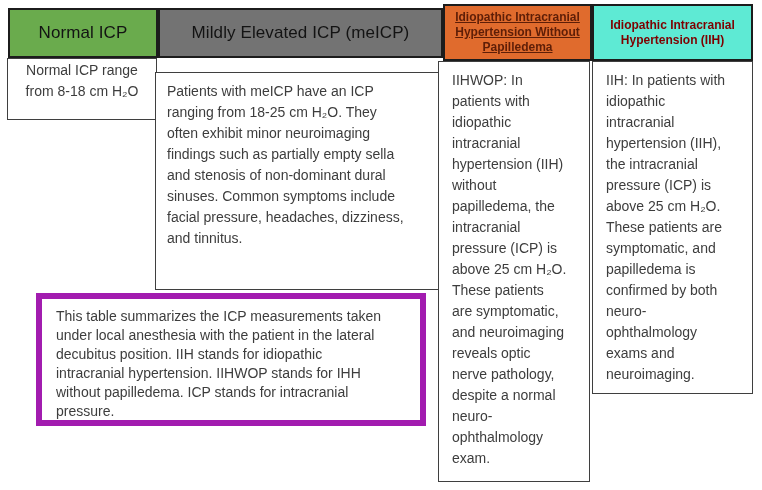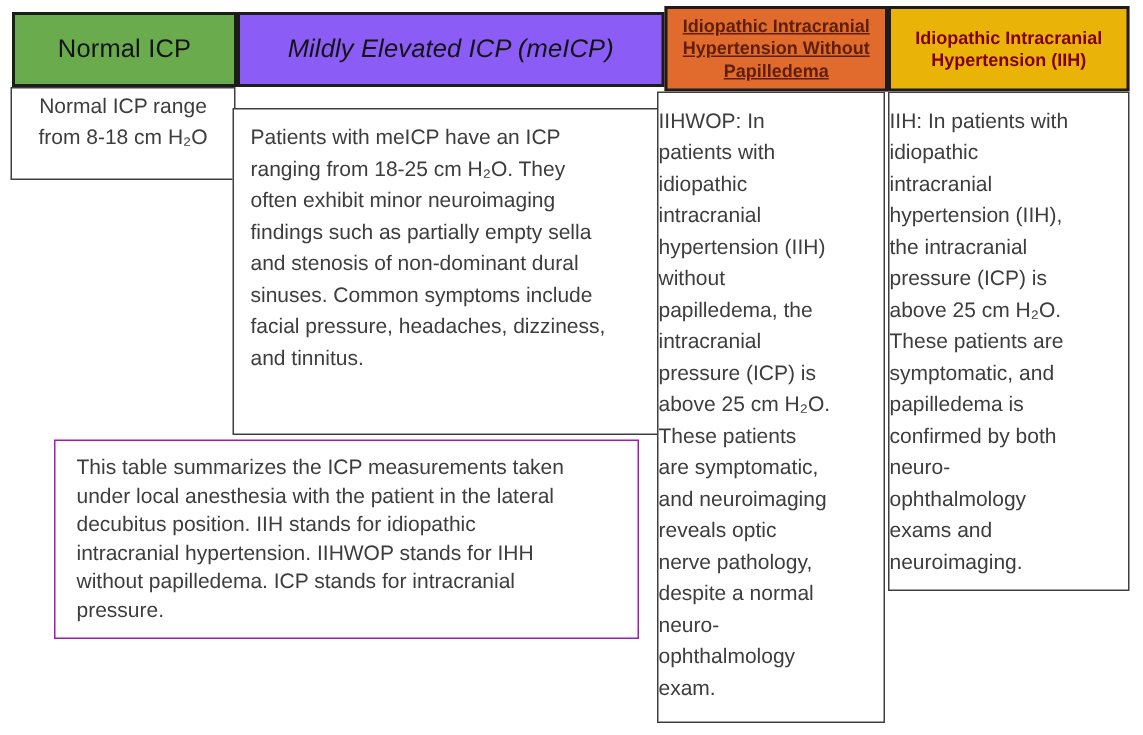--- a/index.html
+++ b/index.html
@@ -48,27 +48,27 @@
   .cell-center {
     text-align: center;
     padding: 1px 6px;
   }
   .cell-left {
     text-align: left;
     padding: 8px 11px;
   }
   .cell-left-narrow {
     text-align: left;
-    padding: 8px 0;
+    padding: 8px 13px;
   }
   .note {
     position: absolute;
     box-sizing: border-box;
     background: #ffffff;
-    border: 1px solid #a21caf;
+    border: 6px solid #a21caf;
     color: #3d3d3d;
     font-size: 14px;
     line-height: 19px;
     white-space: pre-line;
     padding: 8px 14px;
     text-align: left;
   }
   
   .col1-hdr  { left: 8px;   top: 8px;  width: 150px; height: 50px; }
   .col2-hdr  { left: 158px; top: 8px;  width: 285px; height: 50px; }
@@ -80,25 +80,25 @@
   .col4-body { left: 592px; top: 61px; width: 161px; height: 333px; }
   .note-box  { left: 36px;  top: 293px; width: 390px; height: 133px; }
 </style>
 </head>
 <body>
 
 <div class="canvas">
 
   <div class="box hdr hdr-lg col1-hdr" style="background-color: rgb(106, 171, 77); color: rgb(19, 19, 19);">Normal ICP</div>
 
-  <div class="box hdr hdr-lg col2-hdr" style="background-color: #8b5cf6; color: rgb(19, 19, 19); font-style: italic;">Mildly Elevated ICP (meICP)</div>
+  <div class="box hdr hdr-lg col2-hdr" style="background-color: #737373; color: rgb(19, 19, 19);">Mildly Elevated ICP (meICP)</div>
 
   <div class="box hdr hdr-sm col3-hdr" style="background-color: rgb(224, 107, 45); color: rgb(94, 30, 7);">Idiopathic Intracranial Hypertension Without Papilledema</div>
 
-  <div class="box hdr hdr-sm col4-hdr" style="background-color: #eab308; color: rgb(126, 0, 0);">Idiopathic Intracranial Hypertension (IIH)</div>
+  <div class="box hdr hdr-sm col4-hdr" style="background-color: #5eead4; color: rgb(126, 0, 0);">Idiopathic Intracranial Hypertension (IIH)</div>
 
   <div class="box cell cell-center col1-body">Normal ICP range
 from 8-18 cm H₂O</div>
 
   <div class="box cell cell-left col2-body">Patients with meICP have an ICP
 ranging from 18-25 cm H₂O. They
 often exhibit minor neuroimaging
 findings such as partially empty sella
 and stenosis of non-dominant dural
 sinuses. Common symptoms include

